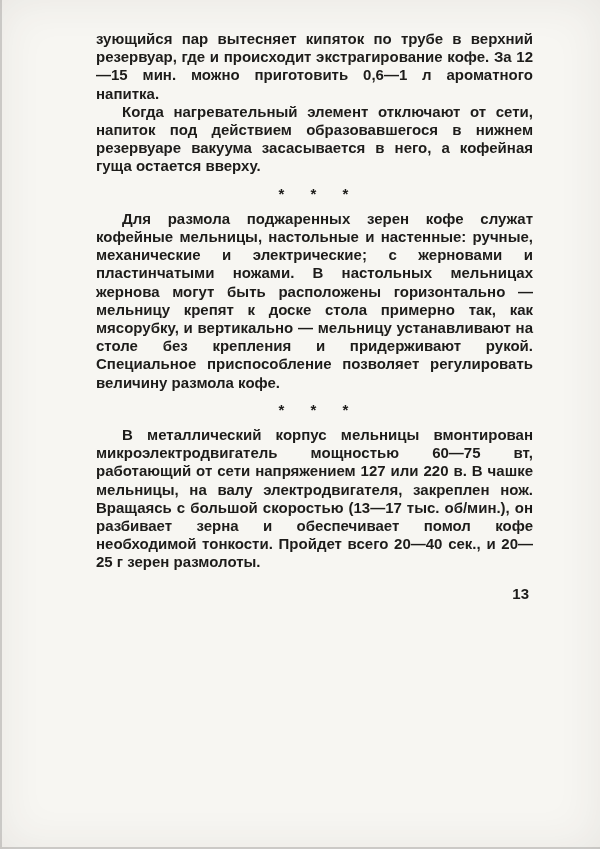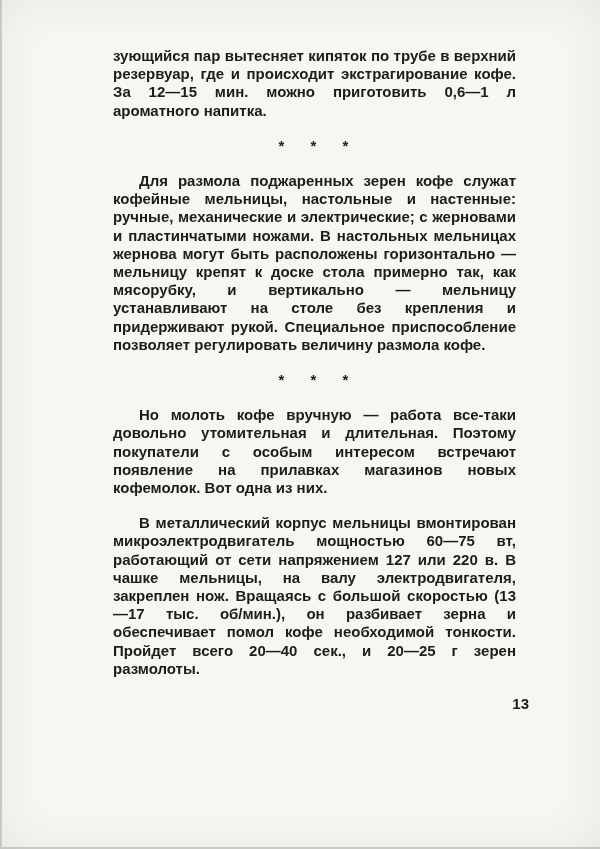--- a/index.html
+++ b/index.html
@@ -26,21 +26,21 @@
     width: 437px;
     color: #1d1c1a;
     font-size: 15px;
     font-weight: 700;
     line-height: 18.2px;
     text-align: justify;
     -webkit-hyphens: auto;
     hyphens: auto;
   }
   p.para {
-    margin: 17px;
+    margin: 0;
     text-indent: 26px;
   }
   p.para.no-indent {
     text-indent: 0;
   }
   .separator {
     text-align: center;
     text-indent: 0;
     margin: 9px 0 7px 0;
     word-spacing: 18px;
@@ -58,29 +58,29 @@
   }
 </style>
 </head>
 <body>
 
 <div class="page">
   <div class="text-column">
 
     <p class="para no-indent">зующийся пар вытесняет кипяток по трубе в верхний резервуар, где и происходит экстрагирование кофе. За 12—15 мин. можно приготовить 0,6—1 л ароматного напитка.</p>
 
+    <p class="para">Когда нагревательный элемент отключают от сети, напиток под действием образовавшегося в нижнем резервуаре вакуума засасывается в него, а кофейная гуща остается вверху.</p>
 
     <div class="separator">* * *</div>
 
     <p class="para">Для размола поджаренных зерен кофе служат кофейные мельницы, настольные и настенные: ручные, механические и электрические; с жерновами и пластинчатыми ножами. В настольных мельницах жернова могут быть расположены горизонтально — мельницу крепят к доске стола примерно так, как мясорубку, и вертикально — мельницу устанавливают на столе без крепления и придерживают рукой. Специальное приспособление позволяет регулировать величину размола кофе.</p>
 
     <div class="separator">* * *</div>
 
 
-    <p class="para">Но молоть кофе вручную — работа все-таки довольно утомительная и длительная. Поэтому покупатели с особым интересом встречают появление на прилавках магазинов новых кофемолок. Вот одна из них.</p>
 
     <p class="para">В металлический корпус мельницы вмонтирован микроэлектродвигатель мощностью 60—75 вт, работающий от сети напряжением 127 или 220 в. В чашке мельницы, на валу электродвигателя, закреплен нож. Вращаясь с большой скоростью (13—17 тыс. об/мин.), он разбивает зерна и обеспечивает помол кофе необходимой тонкости. Пройдет всего 20—40 сек., и 20—25 г зерен размолоты.</p>
 
 
     <div class="page-number">13</div>
 
   </div>
 </div>
 
 </body></html>

